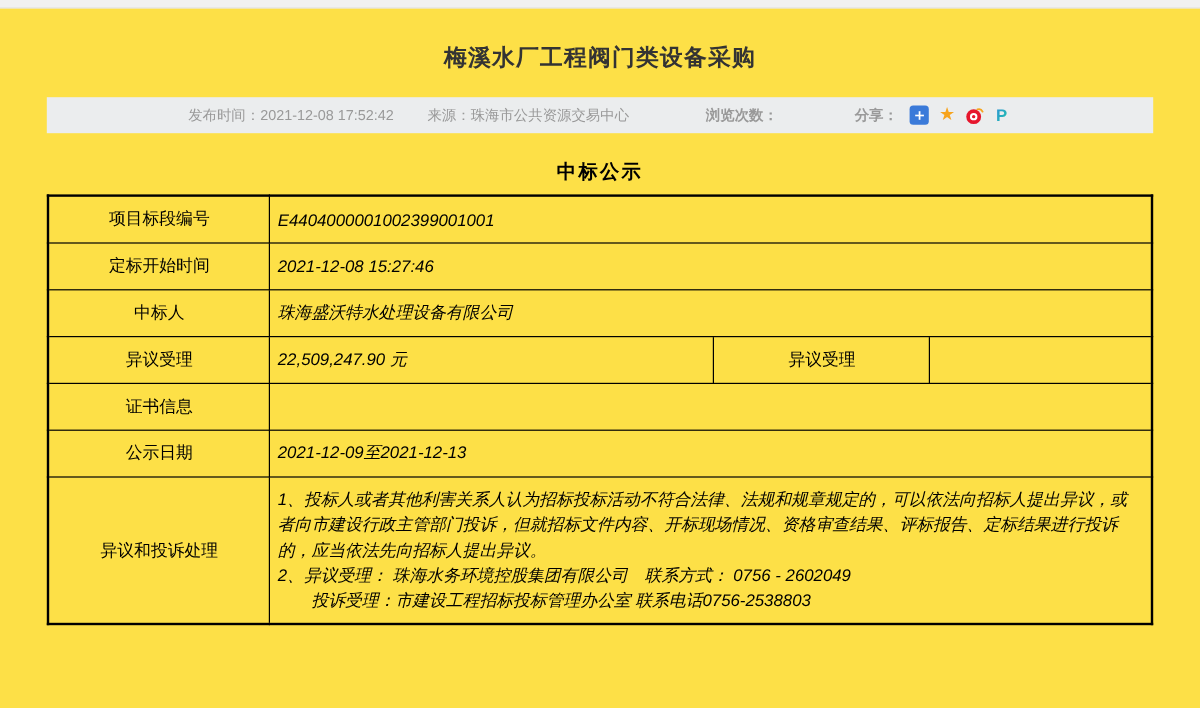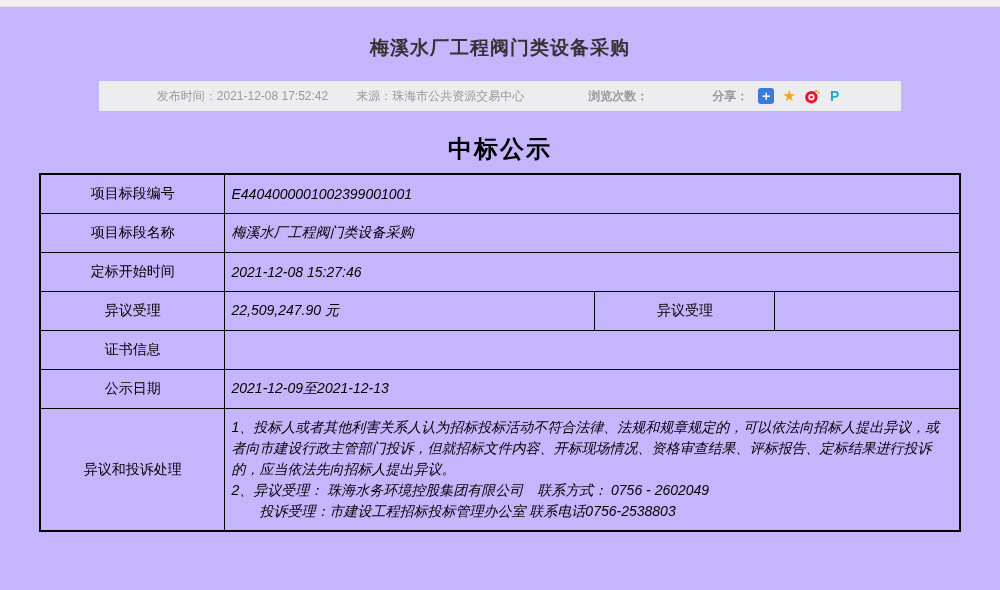--- a/index.html
+++ b/index.html
@@ -6,39 +6,39 @@
     margin: 0;
     padding: 0;
     background: #ffffff;
     font-family: "Liberation Sans", "DejaVu Sans", sans-serif;
     color: #333333;
   }
   .page {
     width: 1000px;
     height: 590px;
     position: relative;
-    background: #c4b5fd;
+    background: #fde047;
     overflow: hidden;
   }
   .top-strip {
     height: 6px;
     width: 100%;
     background: #f1f1f1;
     border-bottom: 1px solid #e4e4e4;
   }
   .doc-title {
     text-align: center;
     font-size: 19px;
     font-weight: bold;
     color: #333333;
     margin: 28px 0 20px 0;
     letter-spacing: 1px;
   }
   .meta-bar {
-    width: 802px;
+    width: 922px;
     margin: 0 auto;
     background: #ebedee;
     height: 30px;
     display: flex;
     align-items: center;
     justify-content: center;
     font-size: 12px;
     color: #999999;
   }
   .meta-item { white-space: nowrap; }
@@ -67,21 +67,21 @@
     font-weight: bold;
     line-height: 16px;
   }
   .icon-star {
     color: #f7a41d;
     font-size: 15px;
     line-height: 16px;
   }
   .section-title {
     text-align: center;
-    font-size: 24px;
+    font-size: 16px;
     font-weight: bold;
     color: #000000;
     margin: 22px 0 8px 0;
     letter-spacing: 2px;
   }
   table.bid-table {
     width: 920px;
     margin: 0 auto;
     border-collapse: collapse;
     border: 2px solid #000000;
@@ -154,26 +154,26 @@
         <col style="width:370px">
         <col style="width:180px">
         <col style="width:185px">
     </colgroup>
     <tbody>
       <tr>
         <td class="lbl">项目标段编号</td>
         <td class="val" colspan="3">E4404000001002399001001</td>
       </tr>
       <tr>
-        <td class="lbl">项目标段名称</td>
-        <td class="val" colspan="3">梅溪水厂工程阀门类设备采购</td>
-      </tr>
-      <tr>
         <td class="lbl">定标开始时间</td>
         <td class="val" colspan="3">2021-12-08 15:27:46</td>
+      </tr>
+      <tr>
+        <td class="lbl">中标人</td>
+        <td class="val" colspan="3">珠海盛沃特水处理设备有限公司</td>
       </tr>
       <tr>
         <td class="lbl">异议受理</td>
         <td class="val">22,509,247.90 元</td>
         <td class="lbl">异议受理</td>
         <td class="val"></td>
       </tr>
       <tr>
         <td class="lbl">证书信息</td>
         <td class="val" colspan="3"></td>

